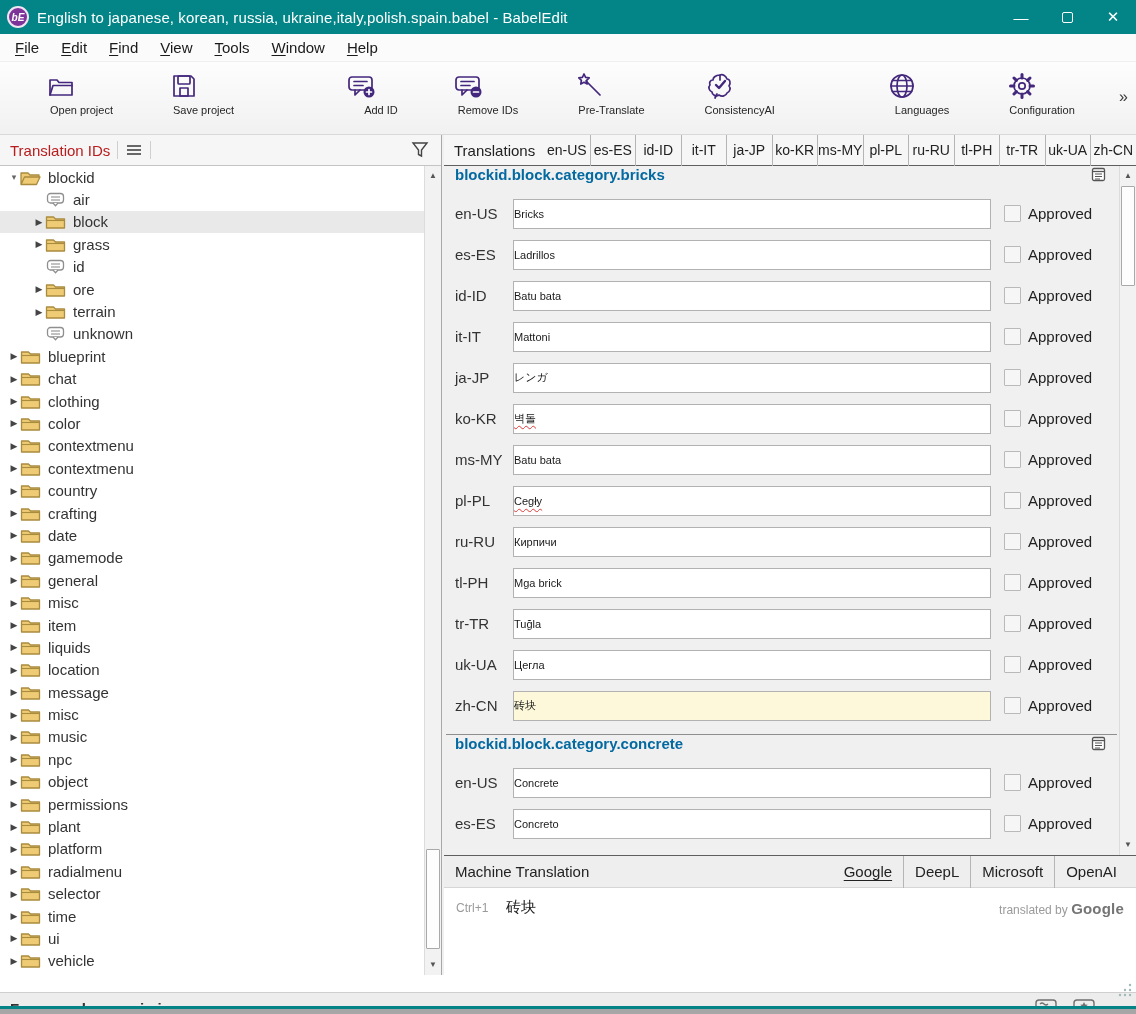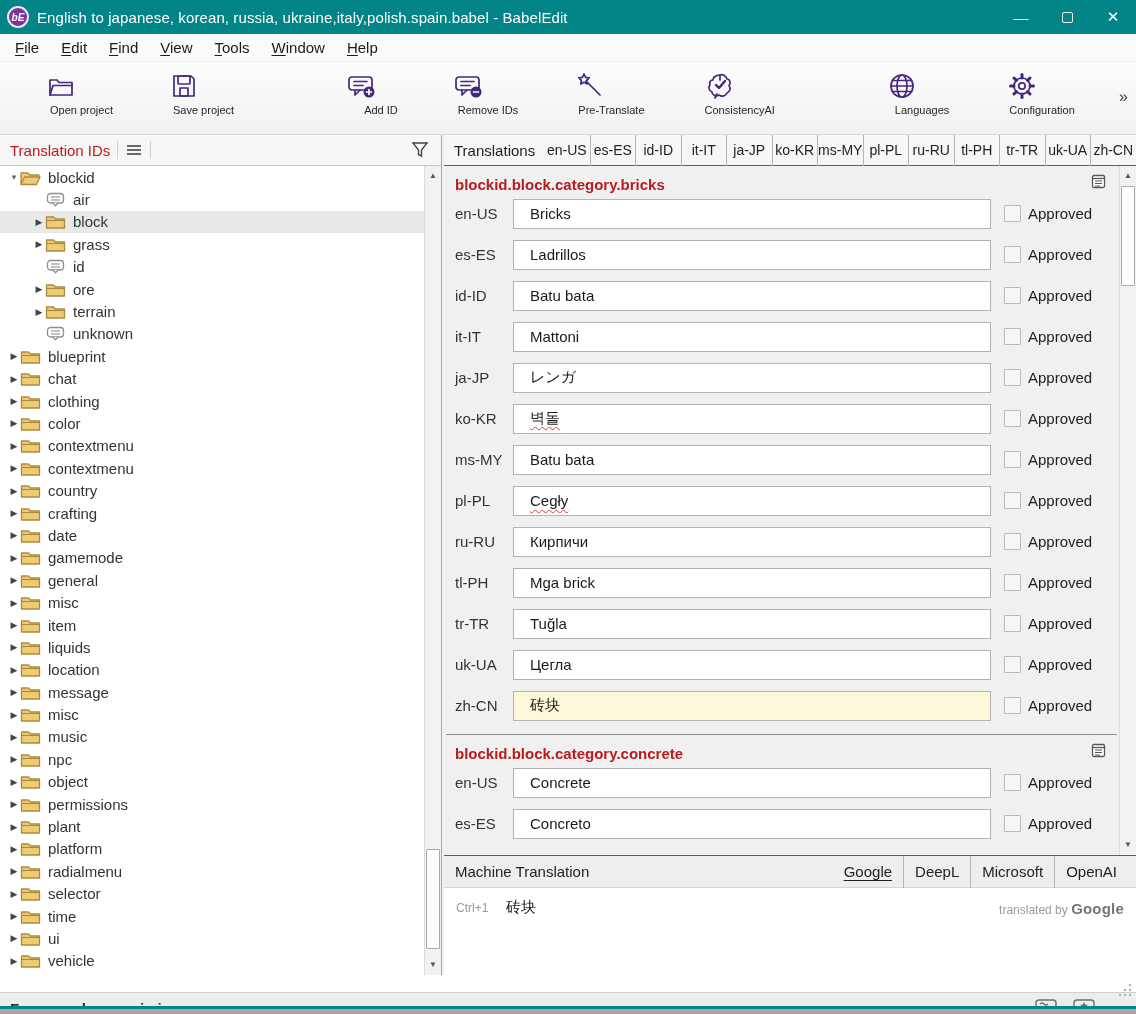--- a/index.html
+++ b/index.html
@@ -67,28 +67,28 @@
   #right { position:absolute; left:444px; top:0; width:692px; height:840px; background:#f0f0f0; }
   #tabs-row { position:absolute; left:0; top:0; width:692px; height:31px; background:#f6f6f6;
     border-bottom:1px solid #5f5f5f; display:flex; align-items:center; }
   #tabs-title { font-size:15px; color:#222; padding:0 10px; width:100px; flex:0 0 100px; }
   .lang-tab { width:45.5px; flex:0 0 45.5px; height:31px; display:flex; align-items:center;
     justify-content:center; font-size:14px; color:#222; overflow:hidden; white-space:nowrap;
     border-left:1px solid #b5b5b5; }
   .lang-tab:first-of-type { border-left:none; }
 
   #entries { position:absolute; left:0; top:31px; width:675px; height:689px; overflow:hidden; }
-  .entry-key { display:flex; align-items:flex-end; height:27px; padding:0 12px 0 11px;
-    font-size:15px; font-weight:bold; color:#b91c1c; }
+  .entry-key { display:flex; align-items:flex-start; height:27px; padding:0 12px 0 11px;
+    font-size:15px; font-weight:bold; color:#0369a1; }
   .entry-key .spacer { flex:1; }
   .entry-sep { border-top:1px solid #8e8e8e; margin:8px 2px 0 2px; }
   .trans-row { display:flex; align-items:center; height:41px; padding:0 0 0 11px; }
   .lang-label { width:58px; flex:0 0 58px; font-size:15px; color:#333; }
   .tinput { flex:1; height:30px; background:#fff; border:1px solid #b2b2b2;
-    display:flex; align-items:center; padding:0 16px; font-size:15px; color:#1a1a1a;
+    display:flex; align-items:center; padding:0 0; font-size:11px; color:#1a1a1a;
     white-space:nowrap; overflow:hidden; }
   .tinput.hl { background:#fcf8d9; }
   .val.missp { text-decoration:underline wavy #e03a3a 1px; text-underline-offset:3px; }
   .appr-cell { width:128px; flex:0 0 128px; display:flex; align-items:center; padding-left:13px; }
   .chk { width:17px; height:17px; background:#f6f6f6; border:1px solid #b9b9b9;
     border-radius:1px; flex:0 0 17px; }
   .appr-label { font-size:15px; color:#222; margin-left:7px; }
 
   #right-scroll { position:absolute; left:675px; top:31px; width:17px; height:689px;
     background:#f2f2f2; border-left:1px solid #dcdcdc; }

